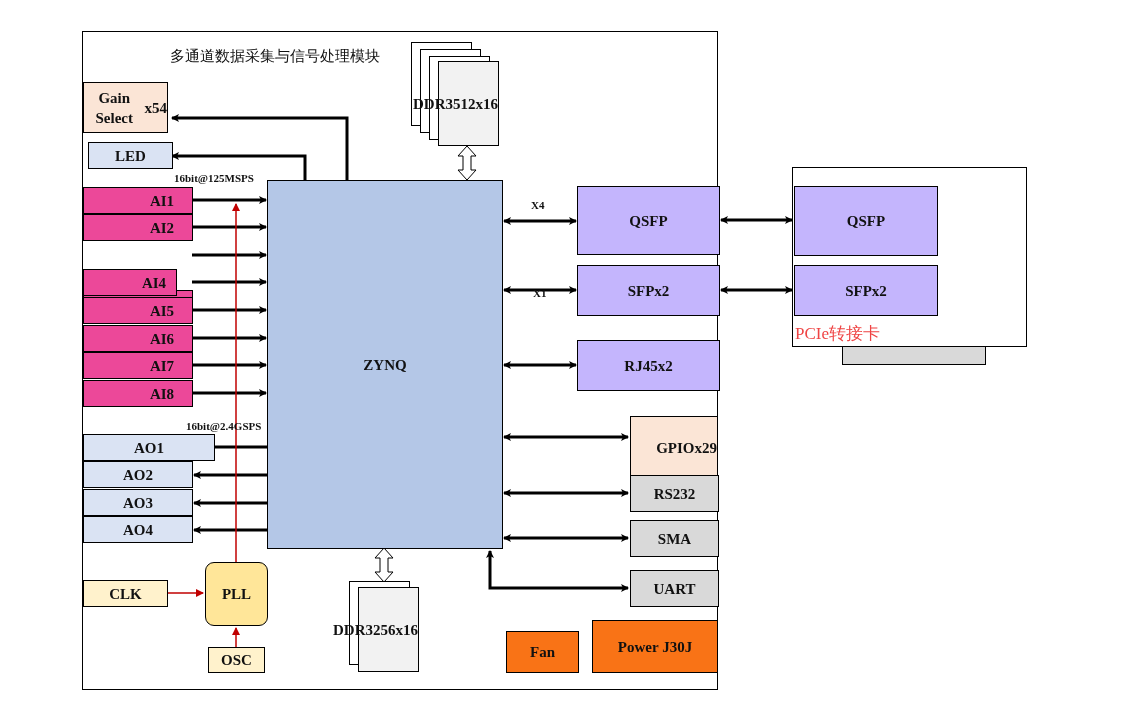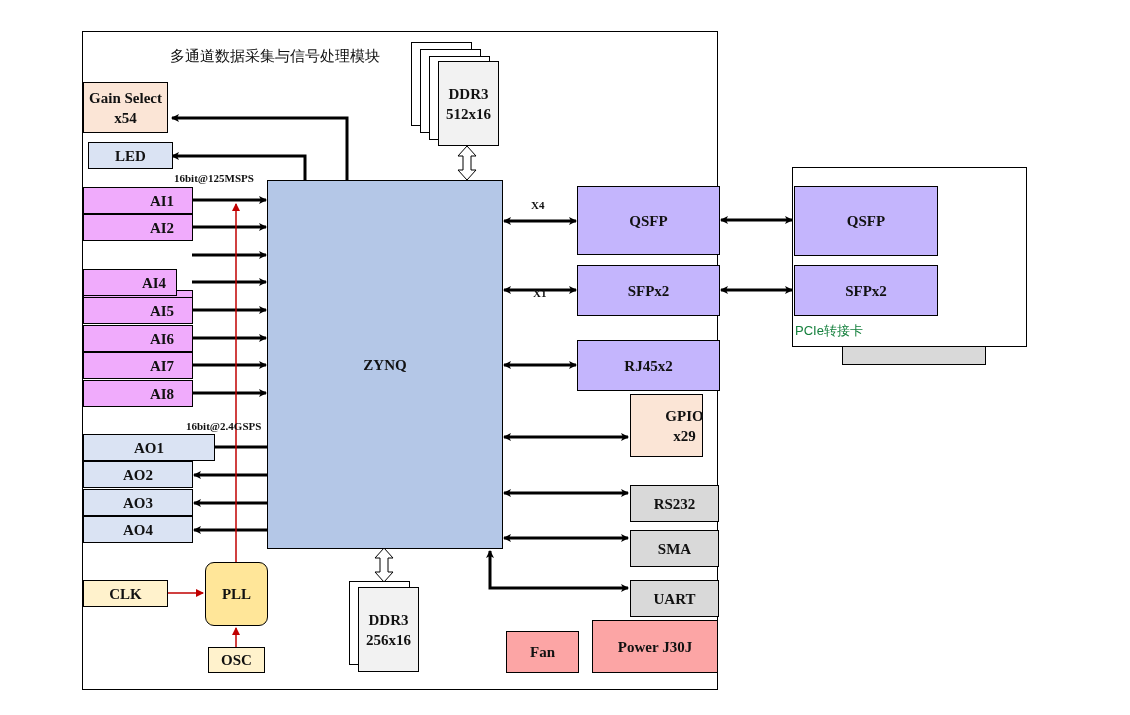--- a/index.html
+++ b/index.html
@@ -1,35 +1,35 @@
 <!DOCTYPE html>
 <html><head>
 <meta charset="utf-8">
 <style>
   html, body { margin:0; padding:0; background:#ffffff; }
   body { width:1130px; height:715px; position:relative; overflow:hidden;
          font-family:"Liberation Serif", serif; }
   .box { position:absolute; box-sizing:border-box; border:1px solid #000;
          display:flex; align-items:center; justify-content:center; text-align:center;
          font-weight:bold; font-size:15px; color:#111; line-height:20px; }
-  .orange { background:#f0abfc;padding-left:48px; }
+  .orange { background:#ec4899;padding-left:48px; }
   .peach  { background:#fbe5d6; }
   .lblue  { background:#dae3f3; }
   .cyan   { background:#c4b5fd; }
-  .gray   { background:#d9d9d9;margin-top:10px; }
+  .gray   { background:#d9d9d9; }
   .yellow { background:#ffe699;border-radius:9px; }
   .cream  { background:#fff2cc; }
-  .green  { background:#fca5a5; }
+  .green  { background:#f97316; }
   .ddr    { background:#f2f2f2; }
   .frame  { position:absolute; box-sizing:border-box; border:1px solid #000; background:#fff; }
   .label  { position:absolute; font-size:11px; font-weight:bold; color:#111; white-space:nowrap; }
   .title  { position:absolute; font-family:"DejaVu Sans", sans-serif; font-size:15px; color:#111; white-space:nowrap; }
-  .mono   { position:absolute; font-family:Liberation Sans, sans-serif; font-size:13px; color:#15803d; white-space:nowrap; }
+  .mono   { position:absolute; font-family:Liberation Serif, serif; font-size:17px; color:#ef4444; white-space:nowrap; }
   svg.wires { position:absolute; left:0; top:0; }
-  .multi { flex-direction:column; }
+  .multi { flex-direction:row;justify-content:flex-end; }
 </style>
 </head>
 <body>
 
 <div class="frame" style="left:82px;top:31px;width:636px;height:659px;"></div>
 <div class="title" style="left:170px;top:47px;">多通道数据采集与信号处理模块</div>
 
 <div class="frame" style="left:792px;top:167px;width:235px;height:180px;"></div>
 <div style="position:absolute;left:842px;top:346px;width:144px;height:19px;background:#d9d9d9;border:1px solid #000;box-sizing:border-box;"></div>
 <div class="mono" style="left:795px;top:322px;">PCIe转接卡</div>
@@ -131,21 +131,21 @@
   <span>256x16</span>
 </div>
 
 <div class="label" style="left:531px;top:199px;">X4</div>
 <div class="label" style="left:533px;top:269px;margin-top:18px;">X1</div>
 
 <div class="box cyan" style="left:577px;top:186px;width:143px;height:69px;">QSFP</div>
 <div class="box cyan" style="left:577px;top:265px;width:143px;height:51px;">SFPx2</div>
 <div class="box cyan" style="left:577px;top:340px;width:143px;height:51px;">RJ45x2</div>
 
-<div class="box peach multi" style="left:630px;top:394px;width:73px;height:63px;padding-left:36px;">
+<div class="box peach multi" style="left:630px;top:416px;width:88px;height:63px;padding-left:36px;">
   <span>GPIO</span>
   <span>x29</span>
 </div>
 <div class="box gray" style="left:630px;top:475px;width:89px;height:37px;">RS232</div>
 <div class="box gray" style="left:630px;top:520px;width:89px;height:37px;">SMA</div>
 <div class="box gray" style="left:630px;top:570px;width:89px;height:37px;">UART</div>
 
 <div class="box green" style="left:506px;top:631px;width:73px;height:42px;">Fan</div>
 <div class="box green" style="left:592px;top:620px;width:126px;height:53px;">Power J30J</div>
 

